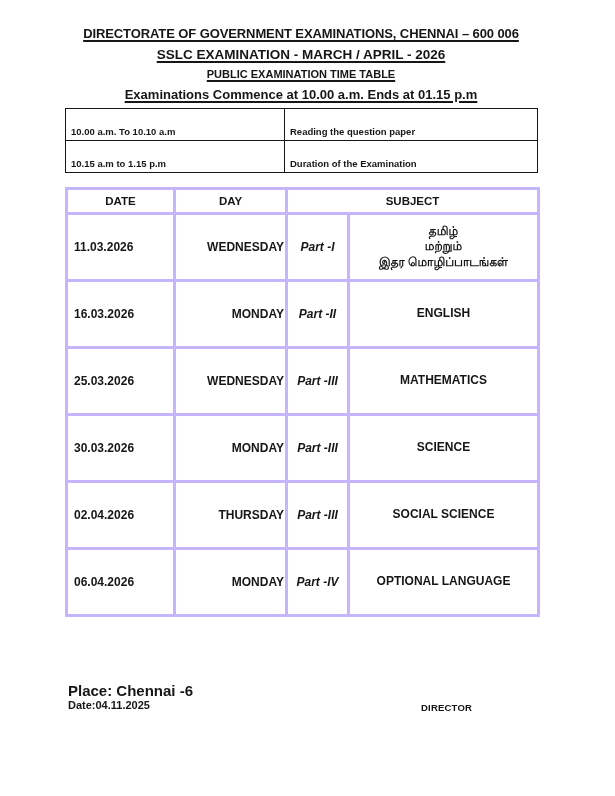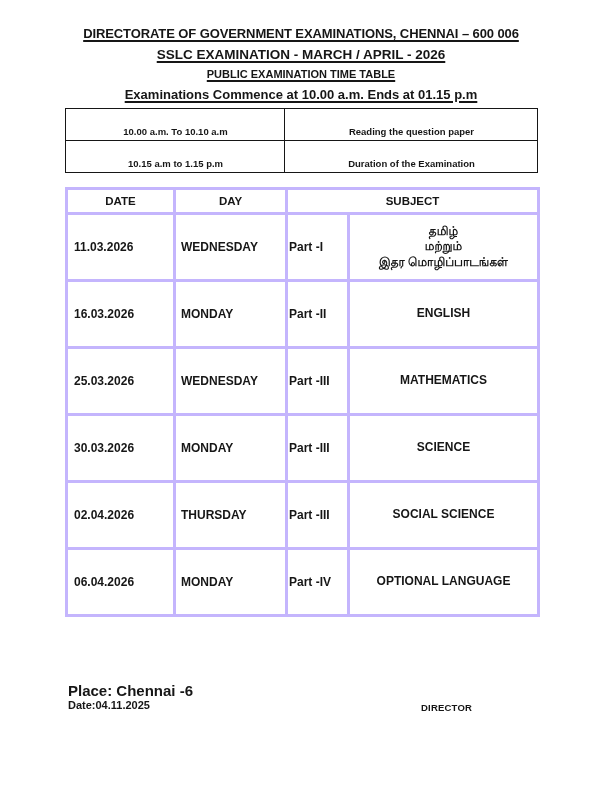--- a/index.html
+++ b/index.html
@@ -19,32 +19,32 @@
   .title4{position:absolute;top:87px;left:0;width:100%;font-size:13px;}
 
   
   table{border-collapse:collapse;table-layout:fixed;}
   .info-table{position:absolute;left:65px;top:108px;width:472px;height:65px;}
   .info-table td{
     border:1px solid #161616;vertical-align:bottom;
     font-size:9.5px;font-weight:700;padding:0 4px 3px 5px;
     white-space:nowrap;overflow:hidden;
   }
-  .info-table tr{height:21px;text-align:center;}
+  .info-table tr{height:21px;}
 
   
   .main-table{position:absolute;left:65px;top:187px;width:472px;height:427px;}
   .main-table th,.main-table td{border:3px solid #c4b5fd;font-weight:700;}
   .main-table thead tr{height:25px;}
   .main-table tbody tr{height:67px;}
   .main-table th{font-size:11.5px;text-align:center;vertical-align:middle;}
   .main-table td{font-size:12px;vertical-align:middle;}
   td.date-cell{text-align:left;padding-left:6px;margin-left:36px;}
-  td.day-cell{text-align:left;padding-left:5px;}
-  td.part-cell{text-align:left;}
+  td.day-cell{text-align:right;padding-left:5px;}
+  td.part-cell{text-align:center;font-style:italic;}
   td.subject-cell{text-align:center;white-space:pre-line;line-height:1.3;}
 
   
   .footer-place{position:absolute;left:68px;top:682px;font-size:15px;}
   .footer-date{position:absolute;left:68px;top:699px;font-size:11px;}
   .footer-signatory{position:absolute;left:421px;top:702px;font-size:9.5px;letter-spacing:0.2px;}
 </style>
 </head>
 <body>
 

